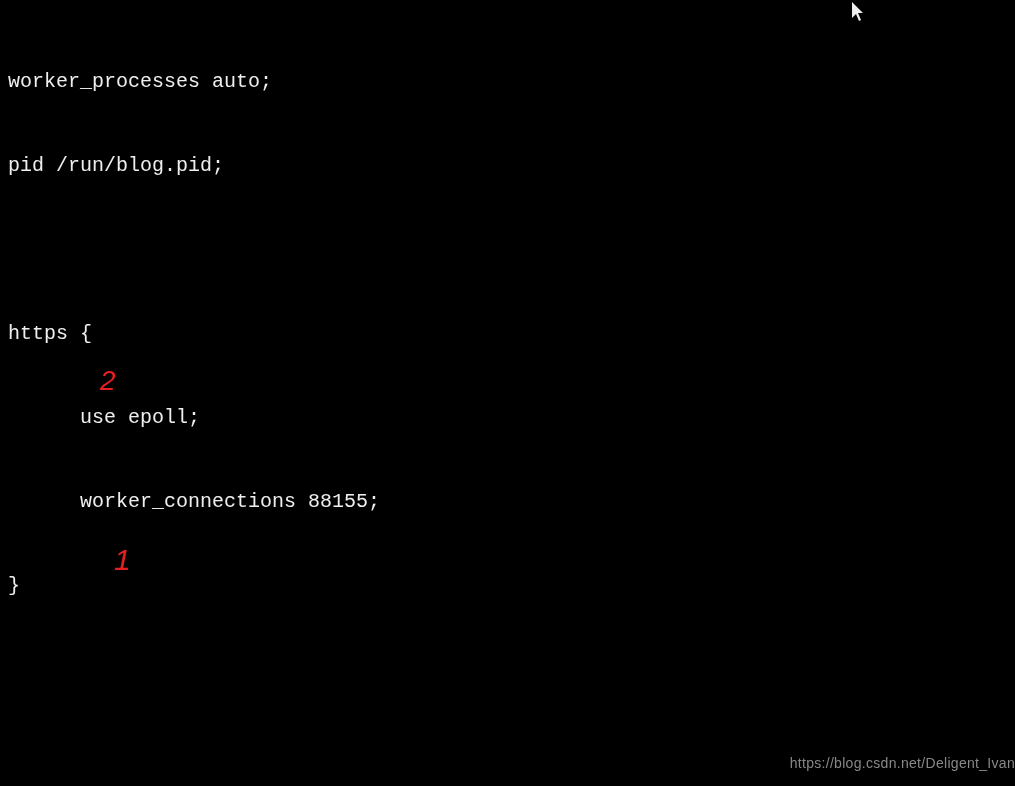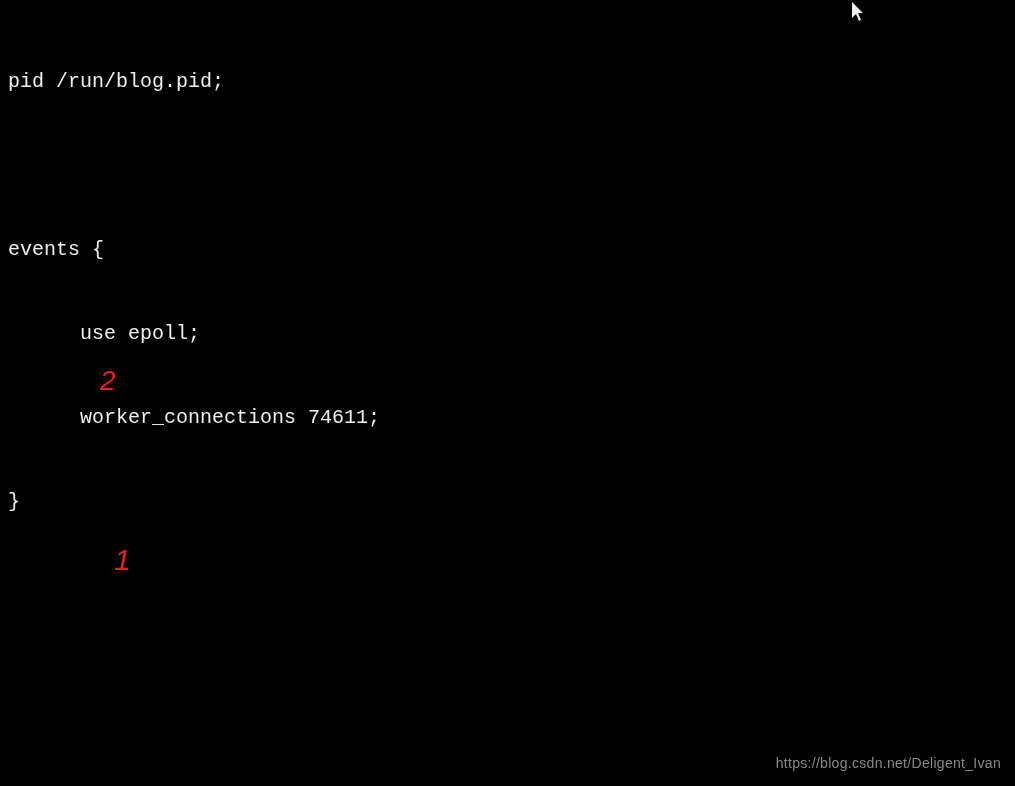--- a/index.html
+++ b/index.html
@@ -41,21 +41,21 @@
       top: 361px;
     }
     .annotation-1 {
       left: 114px;
       top: 539px;
       font-size: 30px;
     }
     .watermark {
       position: absolute;
       bottom: 12px;
-      right: 14px;
+      right: 0;
       color: #888888;
       font-size: 14px;
       font-family: Arial, sans-serif;
       letter-spacing: 0.3px;
     }
     .cursor-icon {
       position: absolute;
       top: 2px;
       left: 852px;
       color: #eeeeee;
@@ -71,25 +71,26 @@
 </head>
 <body>
 
 <div class="cursor-icon">
   <svg viewBox="0 0 14 20">
     <path d="M0 0 L0 16 L4 12 L7 19 L9 18 L6 11 L11 11 Z"></path>
   </svg>
 </div>
 
 <div class="code-container">
+  <div class="line">worker_processes auto;</div>
   <div class="line">pid /run/blog.pid;</div>
   <div class="line"></div>
-  <div class="line">events {</div>
+  <div class="line">https {</div>
   <div class="line">      use epoll;</div>
-  <div class="line">      worker_connections 74611;</div>
+  <div class="line">      worker_connections 88155;</div>
   <div class="line">}</div>
   <div class="line"></div>
   
   
   
   
   
   
   
   

